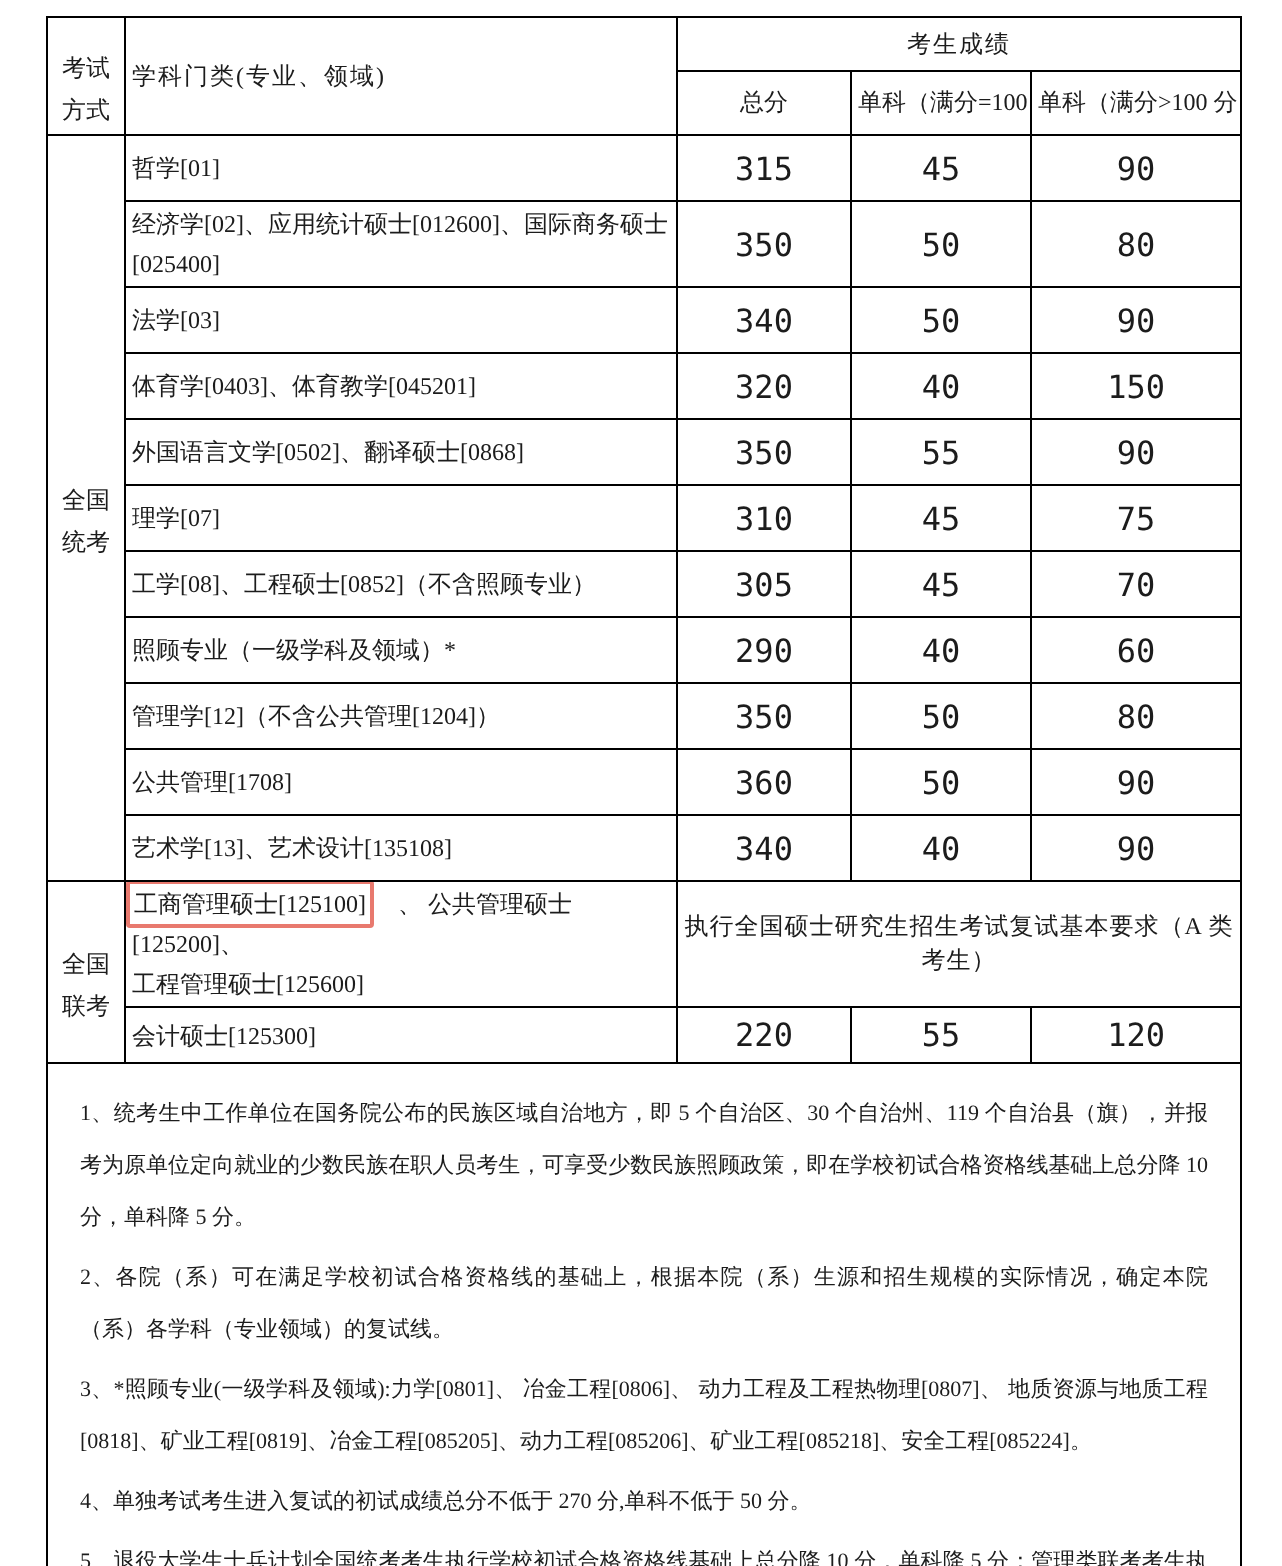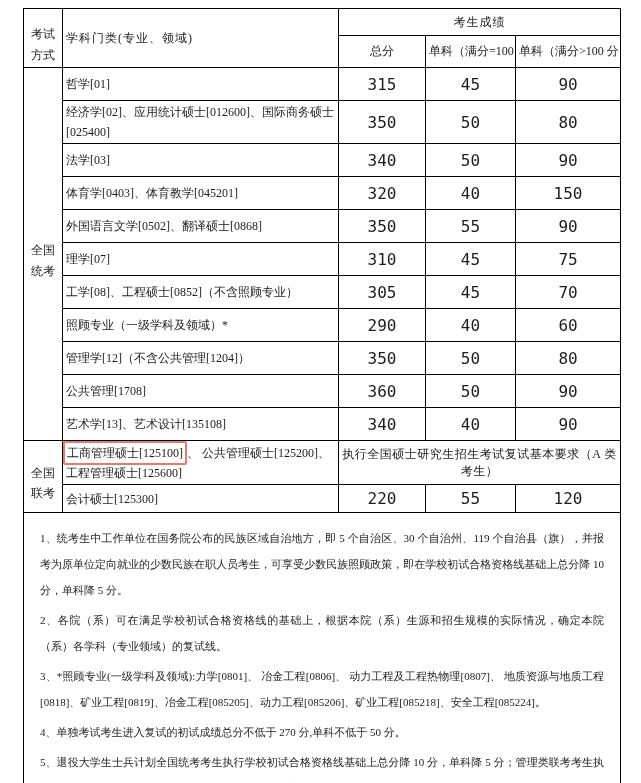--- a/index.html
+++ b/index.html
@@ -46,21 +46,21 @@
   .method-cell { text-align: center; vertical-align: middle; }
   .cat-cell { text-align: left; padding-left: 5px; line-height: 20px; }
   .val-cell { text-align: center; font-family: "DejaVu Sans Mono", monospace; font-size: 16px; }
   .merged-cell { text-align: center; letter-spacing: 0.5px; }
 
   .highlight-box {
     display: inline-block;
     border: 2px solid #e8796e;
     border-radius: 2px;
     padding: 0 2px;
-    margin: -2px 0 -2px -3px;
+    margin: -2px 12px -2px -3px;
     position: relative;
   }
 
   .notes-cell {
     height: 270px;
     vertical-align: top;
     padding: 8px 12px 0 12px !important;
     text-align: justify;
   }
   .note {

